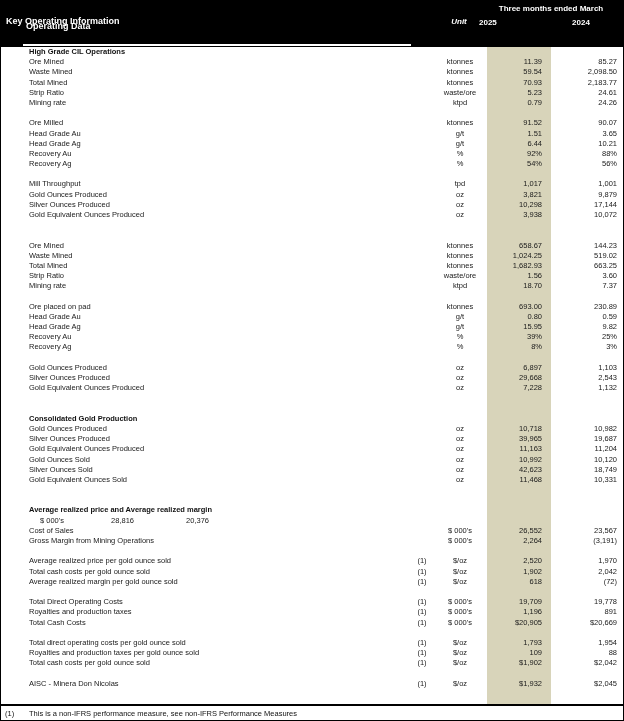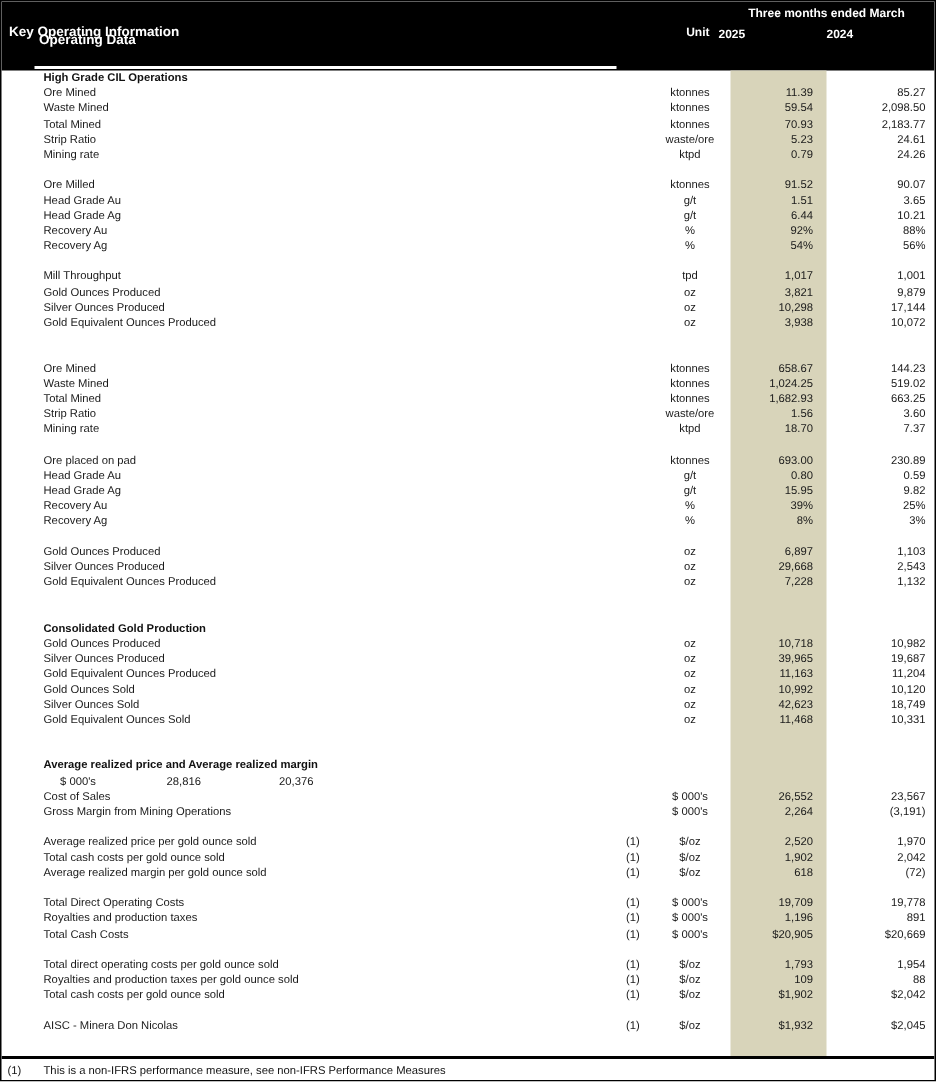--- a/index.html
+++ b/index.html
@@ -11,23 +11,23 @@
     background:#fff;
     font-family:"Liberation Sans", sans-serif;
     overflow:hidden;
   }
   .header {
     position:absolute; top:0; left:0; right:0; height:46px;
     background:#000; color:#fff;
   }
   .period-label { position:absolute; top:3px; left:480px; width:140px; text-align:center; font-size:8px; font-weight:bold; }
   .main-title   { position:absolute; top:15px; left:5px; font-size:9px; font-weight:bold;text-align:right; }
-  .unit-header  { position:absolute; top:16px; left:420px; width:52px; text-align:right; font-size:8px; font-weight:bold; }
+  .unit-header  { position:absolute; top:16px; left:432px; width:52px; text-align:center; font-size:8px; font-weight:bold;font-style:italic; }
   .col-2025     { position:absolute; top:17px; left:478px; width:60px; text-align:left; font-size:8px; font-weight:bold; }
-  .col-2024     { position:absolute; top:17px; left:550px; width:60px; text-align:left; font-size:8px; font-weight:bold; }
+  .col-2024     { position:absolute; top:17px; left:550px; width:60px; text-align:center; font-size:8px; font-weight:bold; }
   .sub-title    { position:absolute; top:20px; left:25px; font-size:9px; font-weight:bold; }
   .sub-underline{ position:absolute; top:43px; left:22px; width:388px; height:1.5px; background:#fff; }
   .beige-col {
     position:absolute; top:46px; left:486px; width:64px; height:657px;
     background:#d8d4ba; z-index:0;
   }
   .table-body {
     position:absolute; top:46px; left:0; right:0; z-index:1;
   }
   .row { display:flex; height:10.2px; line-height:10.2px; font-size:7.5px; color:#1a1a1a; white-space:nowrap; }

